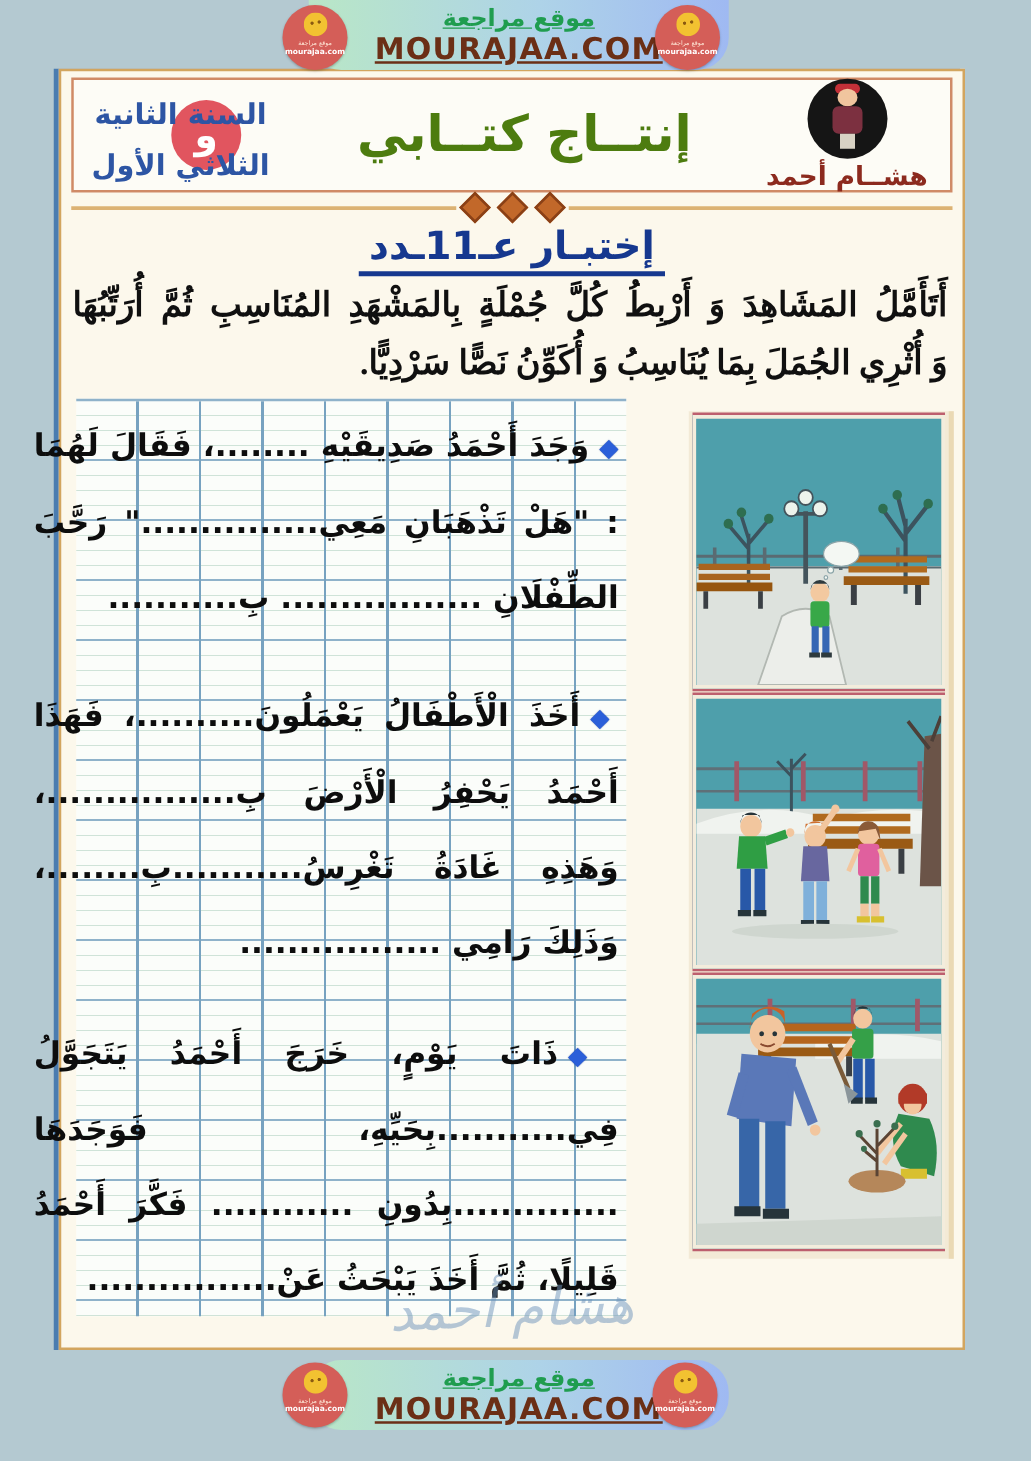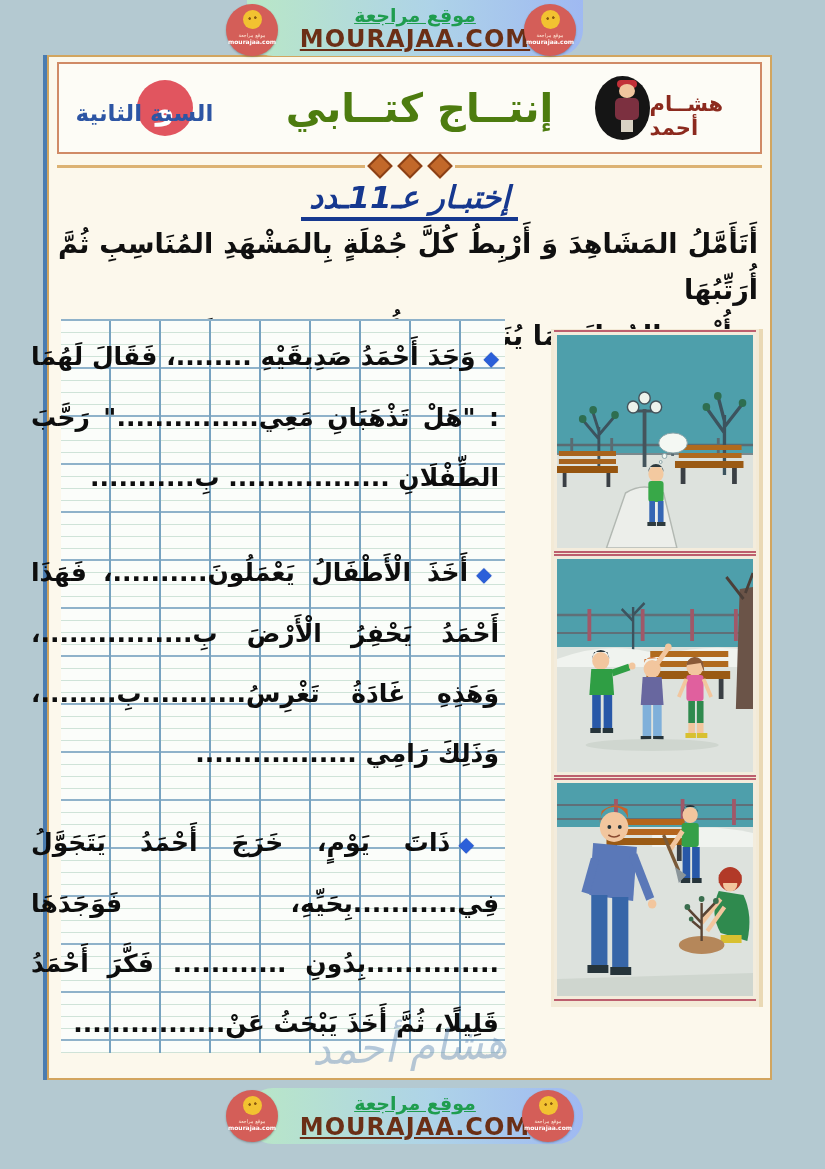--- a/index.html
+++ b/index.html
@@ -38,48 +38,49 @@
   .doc-header{
     position:absolute;left:8px;top:5px;width:705px;height:92px;
     border:2px solid #d08a66;background:#fdfcf6;box-sizing:border-box;
     display:flex;flex-direction:row;align-items:center;
   }
   .grade{position:relative;width:185px;height:100%;display:flex;flex-direction:column;justify-content:center;padding-right:14px;box-sizing:border-box;}
   .grade-circle{position:absolute;left:78px;top:16px;width:56px;height:56px;border-radius:50%;background:#e1555f;color:#fff;
     display:flex;align-items:center;justify-content:center;font-size:30px;font-weight:bold;z-index:0;}
   .grade-l1,.grade-l2{position:relative;z-index:1;color:#2d55a4;font-weight:bold;font-size:23px;line-height:31px;text-align:center;margin-top:10px;}
   .main-title{flex:1;text-align:center;color:#4d7c0f;font-weight:bold;font-size:40px;letter-spacing:1px;}
-  .brand{width:165px;display:flex;flex-direction:row;align-items:flex-end;}
+  .brand{width:165px;display:flex;flex-direction:column;align-items:center;}
   .brand-logo{width:64px;height:64px;border-radius:50%;background:#151515;position:relative;overflow:hidden;}
   .brand-logo .char-head{position:absolute;left:24px;top:8px;width:16px;height:14px;border-radius:50%;background:#f0c59e;}
   .brand-logo .char-hat{position:absolute;left:22px;top:4px;width:20px;height:8px;border-radius:6px;background:#c23038;}
   .brand-logo .char-body{position:absolute;left:20px;top:22px;width:24px;height:22px;border-radius:5px;background:#7c3040;}
   .brand-logo .char-legs{position:absolute;left:26px;top:44px;width:12px;height:12px;background:#d8d2c4;}
   .brand-name{color:#8c2a1e;font-weight:bold;font-size:21px;margin-top:2px;}
   
   .separator{position:absolute;left:8px;top:100px;width:705px;height:18px;display:flex;align-items:center;justify-content:center;}
   .sep-line{flex:1;height:3px;background:#dcb273;}
   .sep-diamond{width:14px;height:14px;background:#c2682a;border:2px solid #8a4016;transform:rotate(45deg);margin:0 6px;}
   
-  .test-title-row{position:absolute;left:0;top:122px;width:100%;text-align:center;font-style:italic;}
+  .test-title-row{position:absolute;left:0;top:122px;width:100%;text-align:center;}
   .test-title{display:inline-block;color:#16388f;font-weight:bold;font-size:31px;
     border-bottom:4px solid #16388f;padding:0 8px 2px 8px;}
   
-  .instructions{position:absolute;right:12px;top:164px;width:700px;direction:rtl;color:#101010;font-weight:bold;font-size:27px;line-height:46px;}
+  .instructions{position:absolute;right:12px;top:164px;width:700px;direction:rtl;color:#101010;font-weight:bold;font-size:27px;line-height:46px;font-family:Liberation Serif, serif;}
   .instructions .l1{text-align:justify;text-align-last:justify;}
   .instructions .l2{text-align:right;}
   
   .paper{
-    position:absolute;left:12px;top:262px;width:444px;height:732px;
+    position:absolute;left:12px;top:262px;width:412px;height:732px;
     background-color:#fbfdfa;
     background-image:
       repeating-linear-gradient(to right,transparent 0 48px,#77a2c0 48px 50px),
       repeating-linear-gradient(to bottom,transparent 0 46px,#8fb2ca 46px 48px),
       repeating-linear-gradient(to bottom,transparent 0 11px,#cfe3d8 11px 12px);
     border-top:2px solid #8fb2ca;
+    padding-left:28px;
   }
   .exercise{position:absolute;right:6px;width:468px;direction:rtl;color:#0d0d0d;font-weight:bold;font-size:25px;line-height:60px;text-align:justify;}
   .exercise .bullet{color:#2b5fd9;font-size:20px;margin-left:8px;text-shadow:0 0 1px #123a99;}
   .ex1{top:6px;}
   .ex2{top:192px;margin-top:30px;}
   .ex3{top:492px;}
   
   .img-col{
     position:absolute;left:502px;top:272px;width:212px;
     background:#f3ead6;padding:3px 3px;box-sizing:border-box;
@@ -114,20 +115,21 @@
   <div class="badge-t1">موقع مراجعة</div>
   <div class="badge-t2">mourajaa.com</div>
 </div>
 
 <div class="doc">
 
   <div class="doc-header">
     <div class="grade">
       <div class="grade-circle">و</div>
       <div class="grade-l1">السنة الثانية</div>
+      <div class="grade-l2">الثلاثي الأول</div>
     </div>
     <div class="main-title">إنتــاج كتــابي</div>
     <div class="brand">
       <div class="brand-logo">
         <div class="char-hat"></div>
           <div class="char-head"></div>
           <div class="char-body"></div>
           <div class="char-legs"></div>
       </div>
       <div class="brand-name">هشــام أحمد</div>

